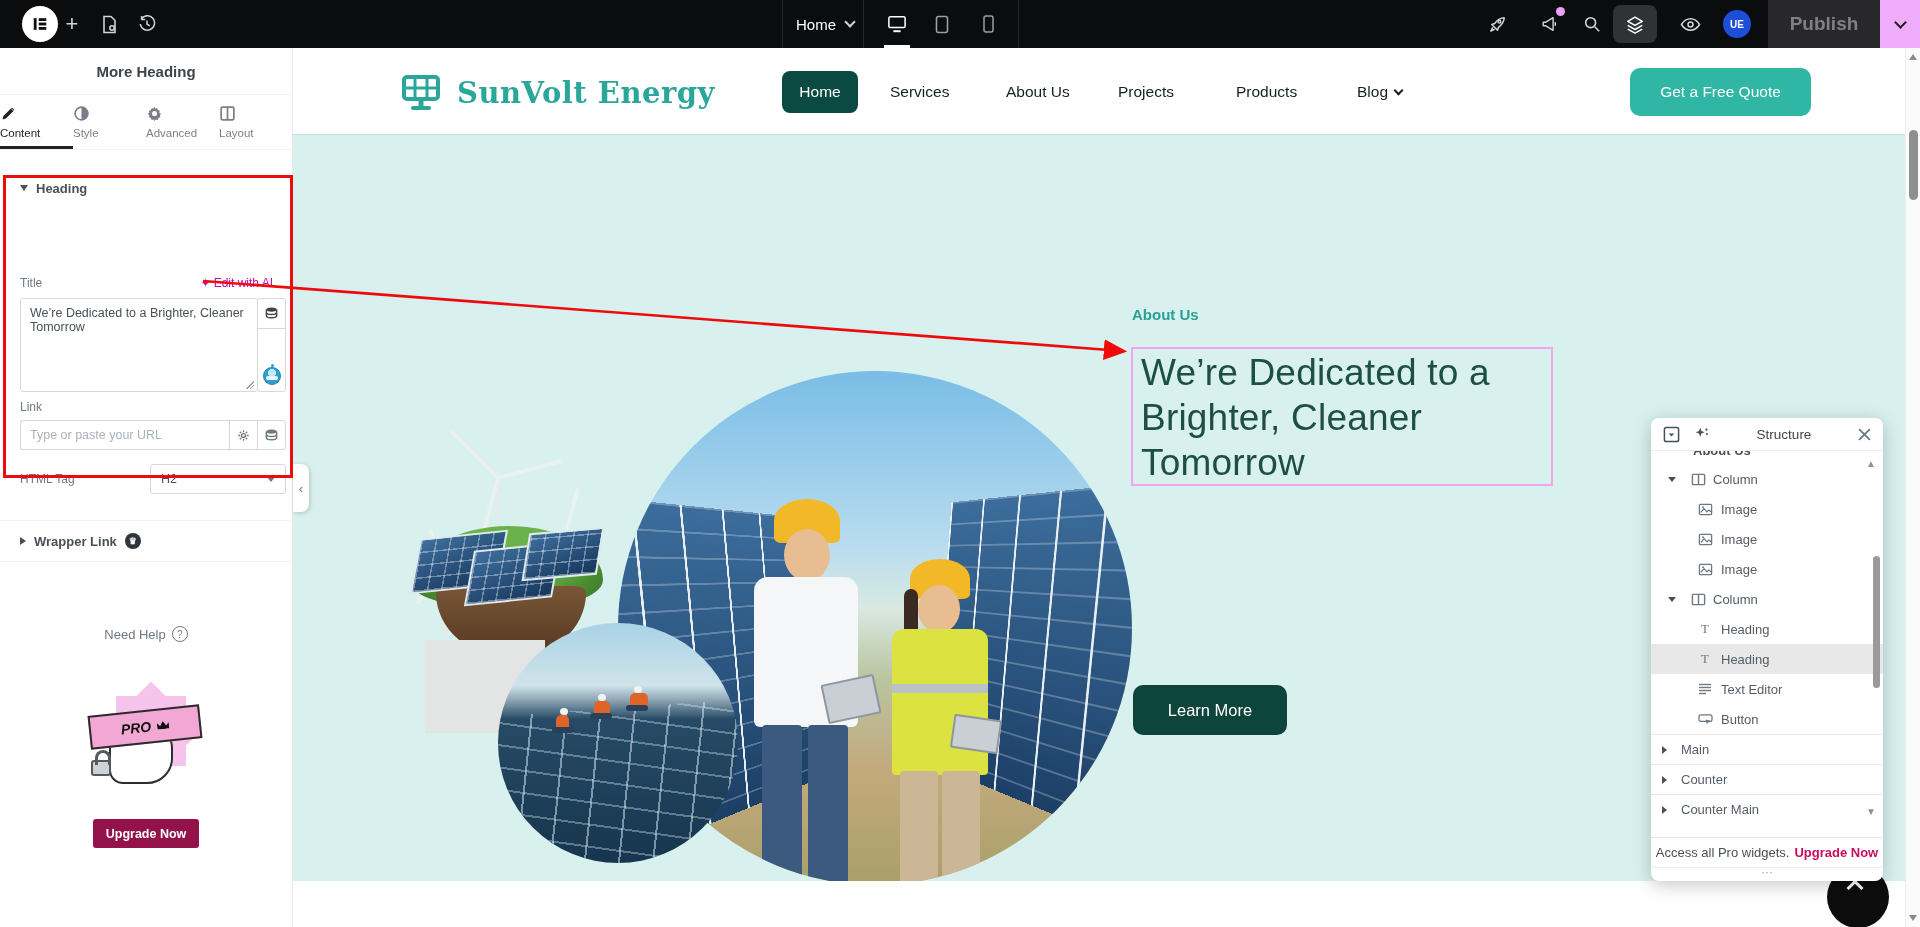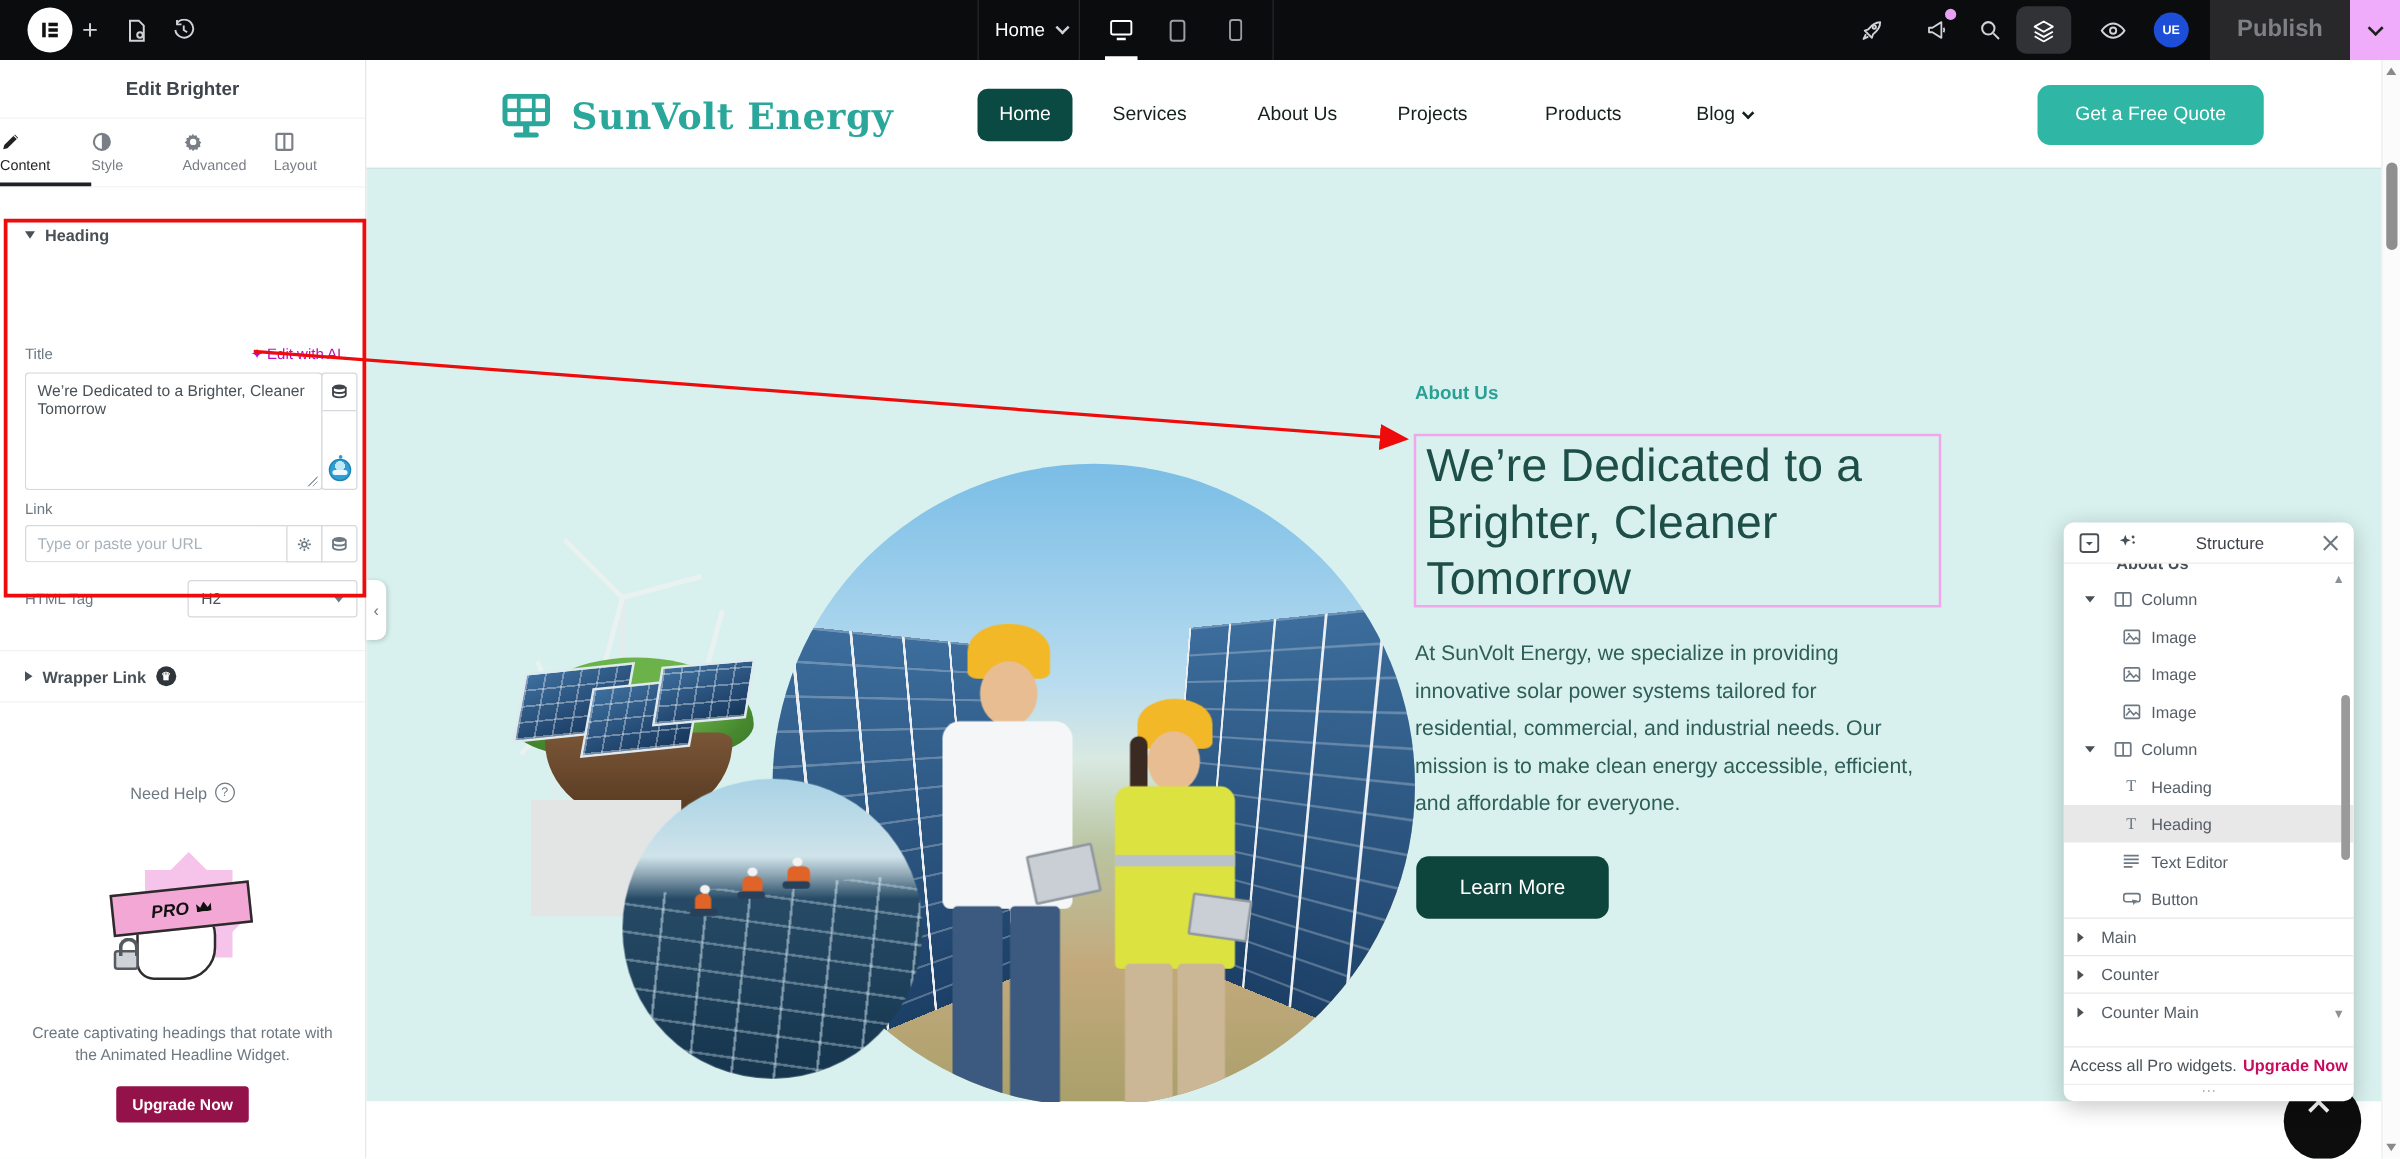--- a/index.html
+++ b/index.html
@@ -228,21 +228,20 @@
         <div class="grid"></div>
         <div class="worker" style="left:96px; top:78px;"></div>
         <div class="worker" style="left:132px; top:70px; width:18px;"></div>
         <div class="worker" style="left:58px; top:92px; width:13px;"></div>
       </div>
 
       <div id="eyebrow">About Us</div>
       <div id="hero-heading-box">
         <div id="hero-heading">We’re Dedicated to a Brighter, Cleaner Tomorrow</div>
       </div>
-      <div id="hero-body">At SunVolt Energy, we specialize in providing innovative solar power systems tailored for residential, commercial, and industrial needs. Our mission is to make clean energy accessible, efficient, and affordable for everyone.</div>
       <button id="learn-more">Learn More</button>
     </div>
 
     <div id="site-header">
       <div id="brand">
         <svg width="40" height="36" viewBox="0 0 40 36">
           <rect x="3" y="2" width="34" height="22" rx="3" fill="none" stroke="#2aa79a" stroke-width="4"></rect>
           <line x1="14" y1="2" x2="14" y2="24" stroke="#2aa79a" stroke-width="3"></line>
           <line x1="26" y1="2" x2="26" y2="24" stroke="#2aa79a" stroke-width="3"></line>
           <line x1="3" y1="13" x2="37" y2="13" stroke="#2aa79a" stroke-width="3"></line>
@@ -348,21 +347,21 @@
       </svg>
     </div>
     <div id="tb-avatar">UE</div>
     <div id="tb-publish">Publish</div>
     <div id="tb-publish-caret">
       <span class="chev" style="border-width:2.5px; width:9px; height:9px;"></span>
     </div>
   </div>
 
   <div id="panel">
-    <div id="panel-title">Edit Brighter</div>
+    <div id="panel-title">More Heading</div>
     <div id="panel-tabs">
       <div class="ptab active">
         <svg width="17" height="17" viewBox="0 0 20 20">
           <path d="M3 17l1-4L14 3l3 3L7 16l-4 1z" fill="#1f2124"></path>
             <path d="M13 4l3 3" stroke="#fff" stroke-width="1"></path>
         </svg>
         <span>Content</span>
       </div>
       <div class="ptab">
         <svg width="17" height="17" viewBox="0 0 20 20">
@@ -452,21 +451,20 @@
       <div id="promo-art">
         <div class="burst1"></div>
           <div class="burst2"></div>
         <div class="fist"></div>
         <div class="lock"></div>
         <div class="ribbon">
           <span>PRO</span>
           <span class="crown"></span>
         </div>
       </div>
-      <div id="promo-text">Create captivating headings that rotate with the Animated Headline Widget.</div>
       <button id="upgrade-btn">Upgrade Now</button>
     </div>
   </div>
 
   <div id="red-rect"></div>
   <svg id="arrow-svg">
     <defs>
       <marker id="arrowhead" markerWidth="9" markerHeight="8" refX="7" refY="4" orient="auto">
         <polygon points="0 0, 9 4, 0 8" fill="#ee0b0b"></polygon>
       </marker>

